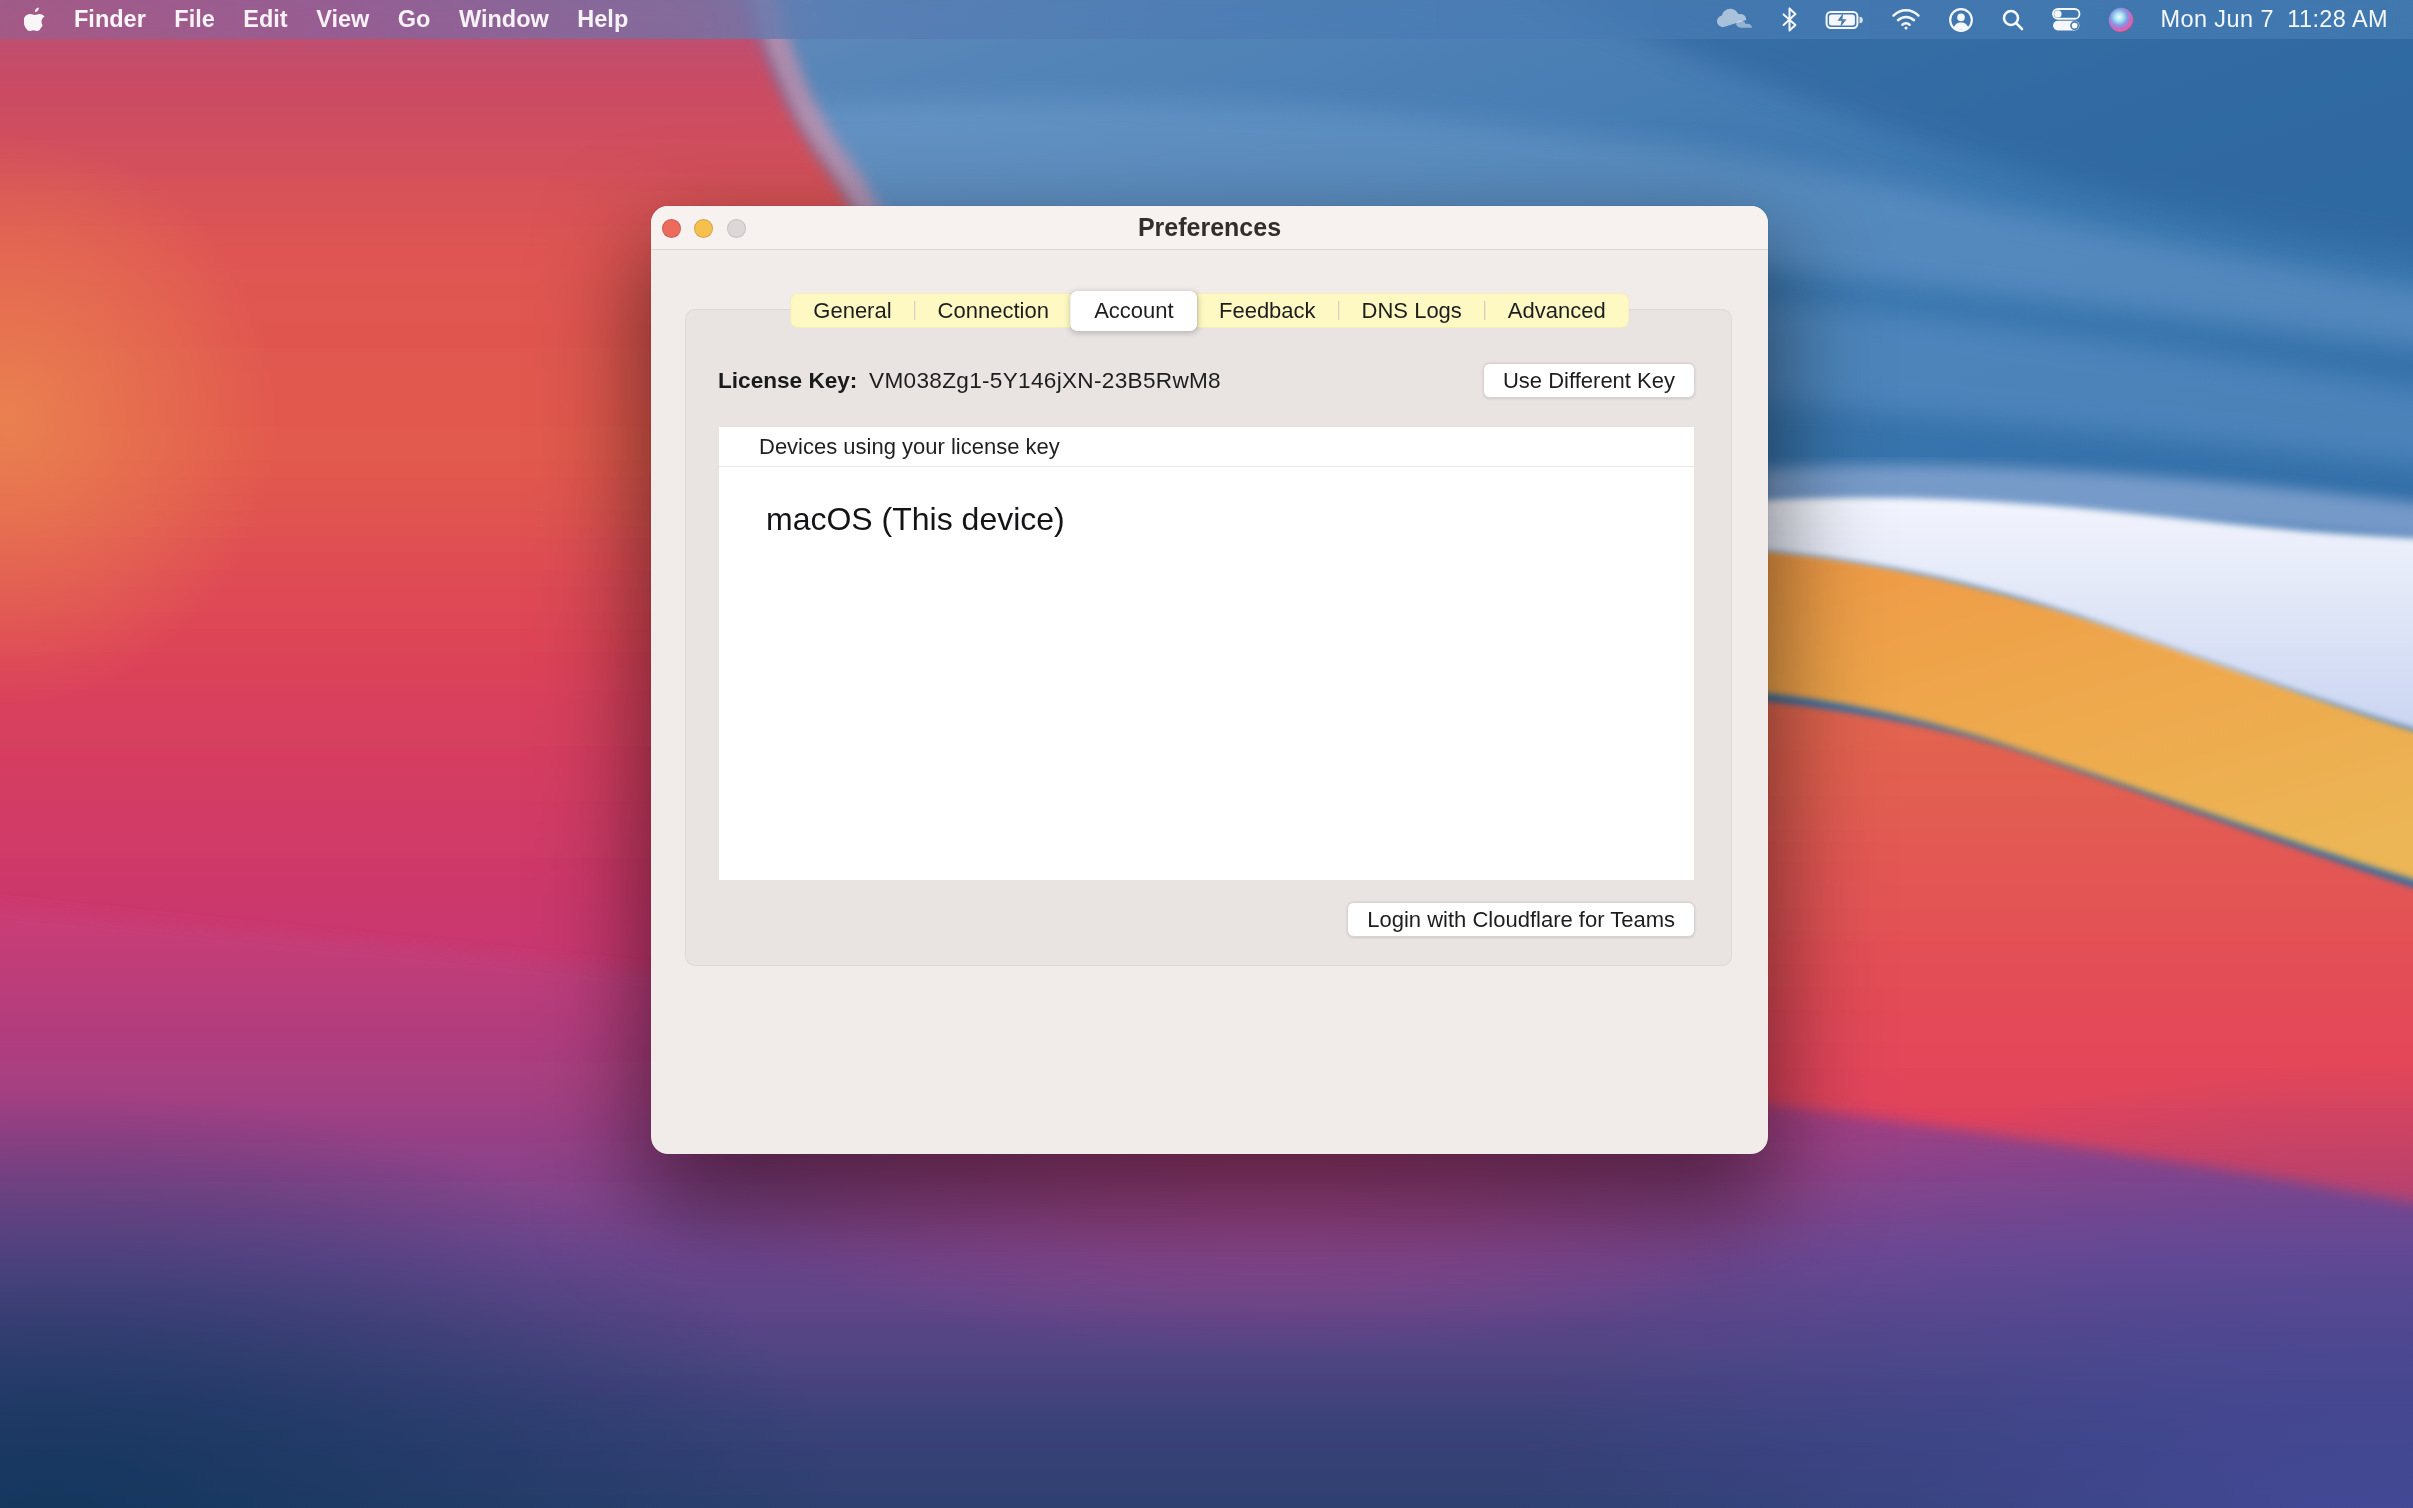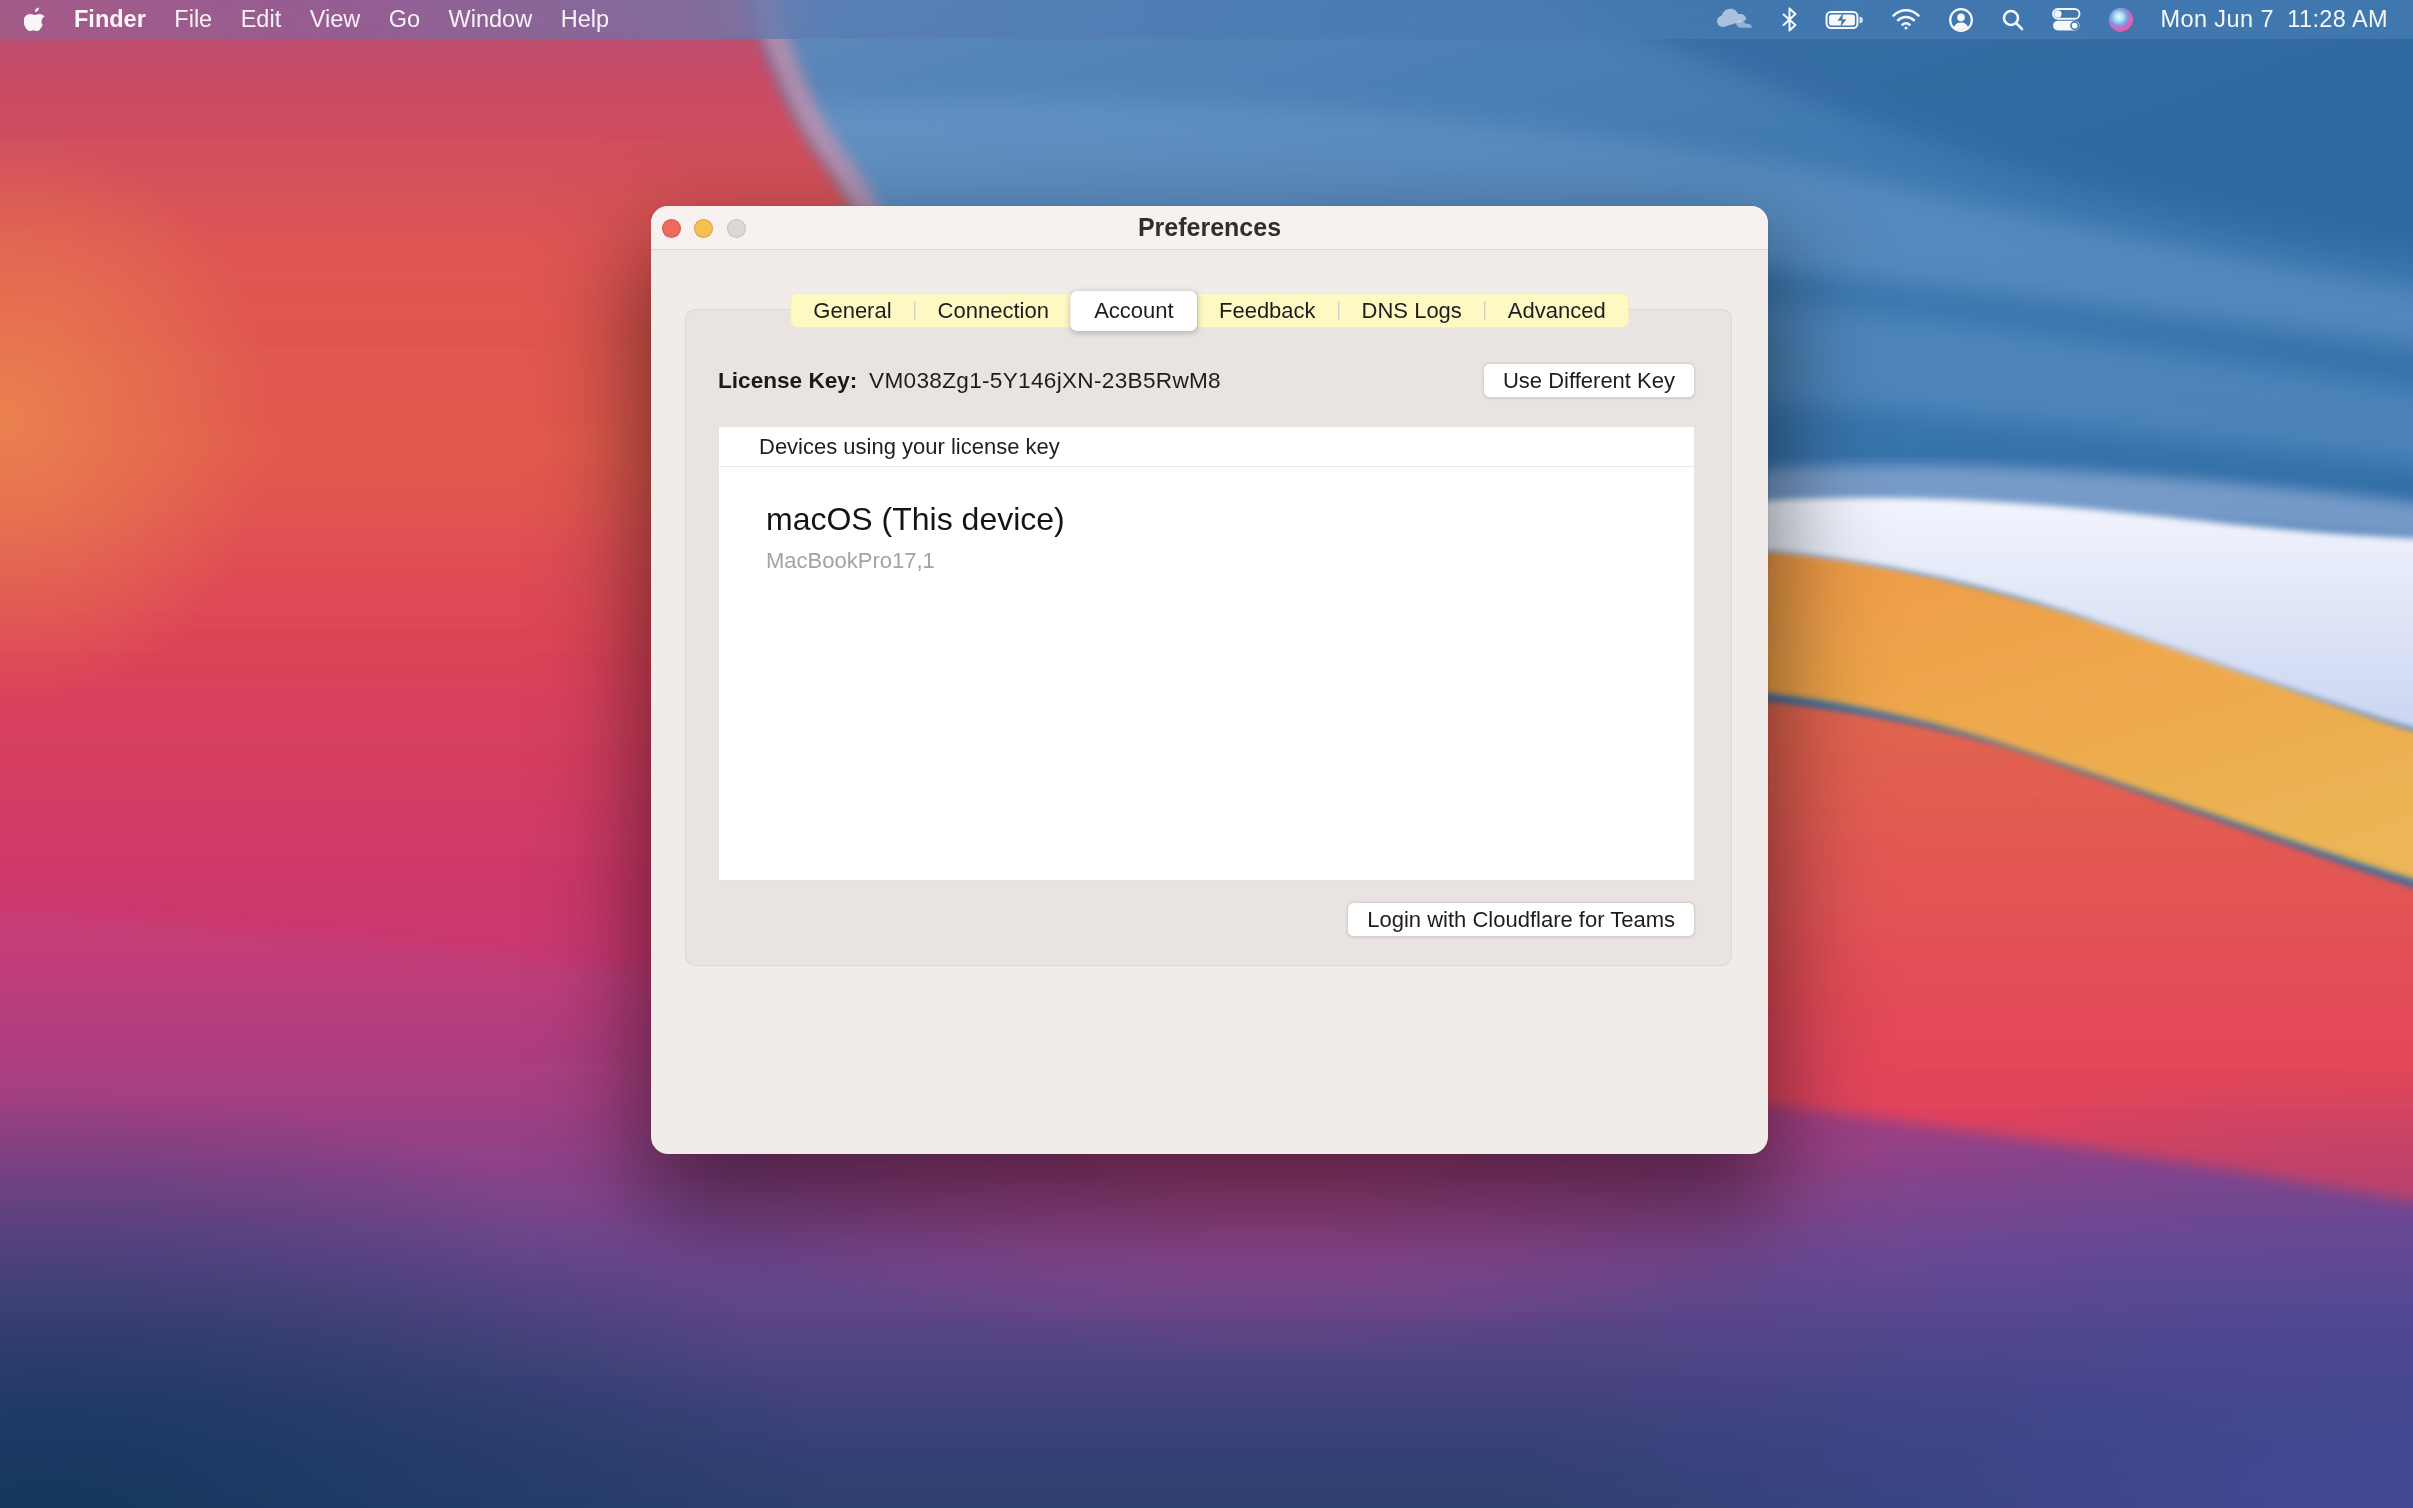--- a/index.html
+++ b/index.html
@@ -14,21 +14,21 @@
     position:absolute; top:0; left:0; width:2413px; height:39px; z-index:10;
     display:flex; align-items:center; padding:0 25px 0 23.5px;
     background:linear-gradient(90deg, rgba(148,96,140,.72) 0%, rgba(126,102,158,.70) 14%,
                rgba(95,124,172,.70) 30%, rgba(78,122,172,.72) 55%, rgba(74,124,173,.74) 100%);
     backdrop-filter: blur(30px) saturate(160%);
     color:rgba(255,255,255,.95); font-size:23.5px;
   }
   .mb-left { display:flex; align-items:center; gap:28.5px; }
   .mb-apple { display:flex; align-items:center; }
   .mb-app { font-weight:700; }
-  .mb-item { font-weight:400; color:rgba(255,255,255,.92); }
+  .mb-item { font-weight:700; color:rgba(255,255,255,.92); }
   .mb-right { margin-left:auto; display:flex; align-items:center; gap:27px; }
   .mb-ic { display:flex; align-items:center; justify-content:center; height:39px; }
   .mb-clock { display:flex; gap:13.4px; font-size:23.5px; font-weight:500; letter-spacing:0.4px; }
 
   
   #window {
     position:absolute; left:651px; top:206px; width:1117px; height:948px; z-index:5;
     background:#f1ecea; border-radius:17px;
     box-shadow:0 46px 101px 10px rgba(0,0,0,.50), 0 0 0.8px rgba(0,0,0,.45);
   }
@@ -310,21 +310,20 @@
   <div id="license-row">
     <span id="license-label">License Key:</span>
     <span id="license-value">VM038Zg1-5Y146jXN-23B5RwM8</span>
     <button class="mac-btn" id="use-key-btn">Use Different Key</button>
   </div>
 
   <div id="devices">
     <div id="devices-header">Devices using your license key</div>
     <div class="device-item">
       <div class="device-name">macOS (This device)</div>
-      <div class="device-model">MacBookPro17,1</div>
     </div>
   </div>
 
   <div id="teams-row">
     <button class="mac-btn">Login with Cloudflare for Teams</button>
   </div>
 
 </div>
 
 

